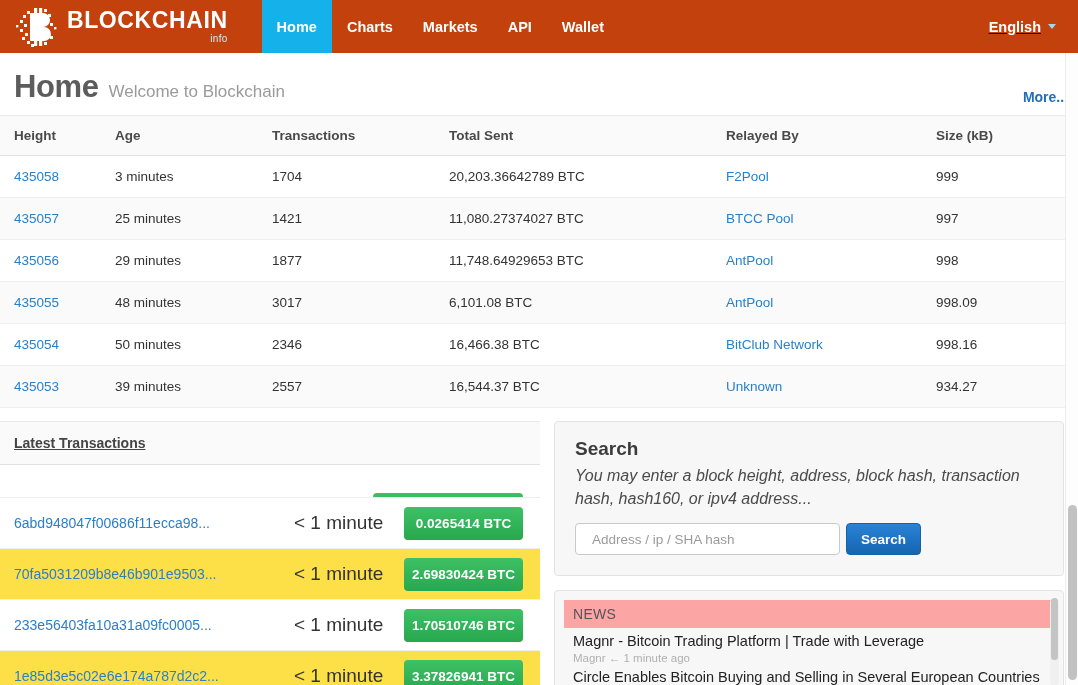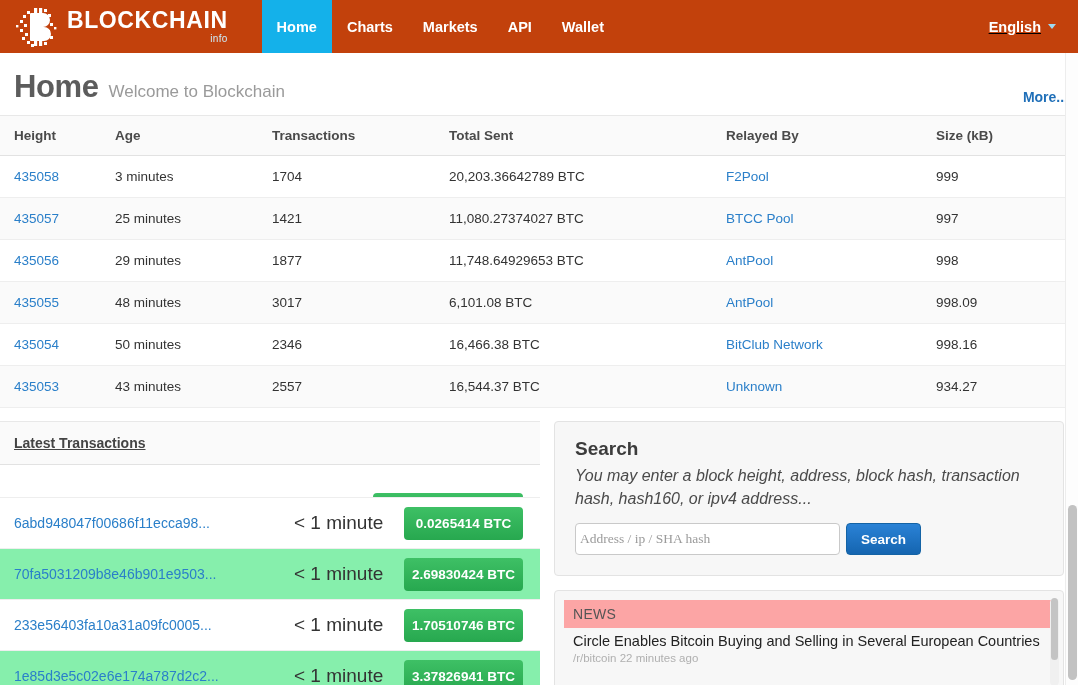--- a/index.html
+++ b/index.html
@@ -189,21 +189,21 @@
     bottom: -14px;
   }
   .tx-row {
     display: flex;
     align-items: center;
     height: 51px;
     border-bottom: 1px solid #eeeeee;
     padding: 0 17px 0 14px;
     background: #ffffff;
   }
-  .tx-row.alt { background: #86efac; }
+  .tx-row.alt { background: #fde047; }
   .tx-hash {
     flex: 0 0 280px;
     color: #2a7fc9;
     font-size: 14px;
     cursor: pointer;
     white-space: nowrap;
     overflow: hidden;
   }
   .tx-age {
     flex: 0 0 110px;
@@ -243,24 +243,24 @@
     color: #4a4a4a;
     line-height: 1.45;
     margin-bottom: 13px;
   }
   .search-row { display: flex; align-items: stretch; }
   .search-input {
     width: 265px;
     height: 32px;
     border: 1px solid #c9c9c9;
     border-radius: 4px;
-    padding: 0 4px;
+    padding: 0 16px;
     font-size: 13.5px;
     color: #555555;
-    font-family: Liberation Serif, serif;
+    font-family: Liberation Sans, sans-serif;
     background: #ffffff;
     outline: none;
   }
   .search-input::placeholder { color: #9b9b9b; }
   .search-btn {
     margin-left: 6px;
     height: 32px;
     padding: 0 14px;
     border: 1px solid #1463a5;
     border-radius: 4px;
@@ -444,21 +444,21 @@
     <tr>
       <td><a class="link">435054</a></td>
       <td>50 minutes</td>
       <td>2346</td>
       <td>16,466.38 BTC</td>
       <td><a class="link">BitClub Network</a></td>
       <td>998.16</td>
     </tr>
     <tr>
       <td><a class="link">435053</a></td>
-      <td>43 minutes</td>
+      <td>39 minutes</td>
       <td>2557</td>
       <td>16,544.37 BTC</td>
       <td><a class="link">Unknown</a></td>
       <td>934.27</td>
     </tr>
   </tbody>
 </table>
 
 <div class="lower">
 
@@ -499,20 +499,24 @@
       <div class="card-hint">You may enter a block height, address, block hash, transaction hash, hash160, or ipv4 address...</div>
       <div class="search-row">
         <input class="search-input" type="text" placeholder="Address / ip / SHA hash" style="">
         <button class="search-btn">Search</button>
       </div>
     </div>
 
     <div class="news-card">
       <div class="news-head">NEWS</div>
       <div class="news-item">
+        <div class="news-title">Magnr - Bitcoin Trading Platform | Trade with Leverage</div>
+        <div class="news-meta">Magnr ← 1 minute ago</div>
+      </div>
+      <div class="news-item">
         <div class="news-title">Circle Enables Bitcoin Buying and Selling in Several European Countries</div>
         <div class="news-meta">/r/bitcoin 22 minutes ago</div>
       </div>
       <div class="news-scrollbar">
           <i></i>
         </div>
     </div>
 
   </div>
 </div>

